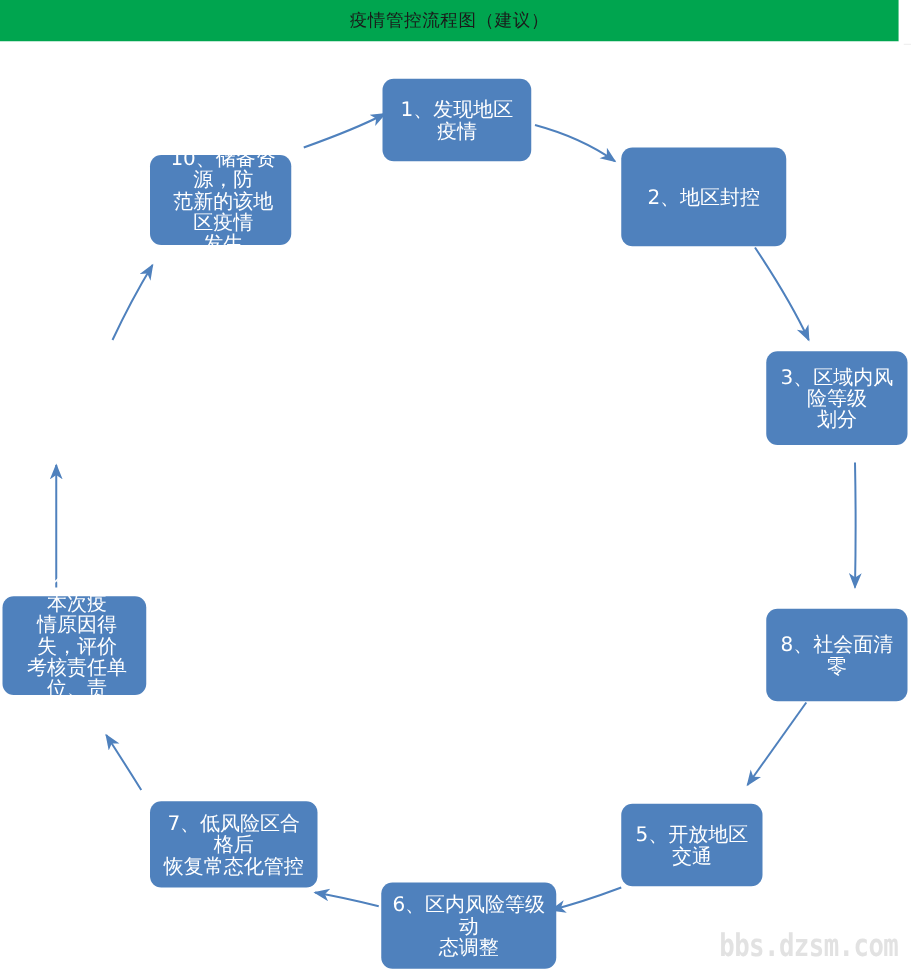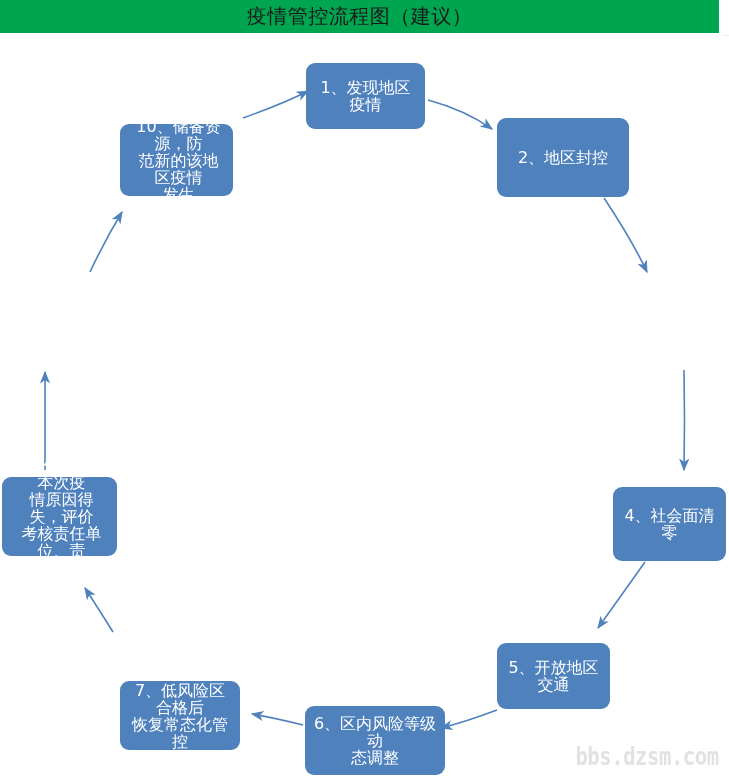--- a/index.html
+++ b/index.html
@@ -27,21 +27,21 @@
     top: 0;
     width: 719px;
     height: 33px;
     background: #00a54f;
     display: flex;
     align-items: center;
     justify-content: center;
   }
   .title-bar .title-text {
     color: #1a1a1a;
-    font-size: 20px;
+    font-size: 14px;
     letter-spacing: 0.5px;
     font-family: "DejaVu Sans", "Liberation Sans", sans-serif;
   }
   
   .node {
     position: absolute;
     box-sizing: border-box;
     background: #4f81bd;
     border-radius: 9px;
     color: #ffffff;
@@ -124,35 +124,39 @@
   </svg>
 
   <div class="node" style="left:306px; top:63px; width:119px; height:66px;">
     <span>1、发现地区疫情</span>
   </div>
 
   <div class="node" style="left:497px; top:118px; width:132px; height:79px;">
     <span>2、地区封控</span>
   </div>
 
+  <div class="node" style="left:613px; top:281px; width:113px; height:75px;">
+    <span>3、区域内风险等级
+划分</span>
+  </div>
 
   <div class="node" style="left:613px; top:487px; width:113px; height:74px;">
-    <span>4、社会面清零</span>
+    <span>8、社会面清零</span>
   </div>
 
   <div class="node" style="left:497px; top:643px; width:113px; height:66px;">
     <span>5、开放地区交通</span>
   </div>
 
   <div class="node" style="left:305px; top:706px; width:140px; height:69px;">
     <span>6、区内风险等级动
 态调整</span>
   </div>
 
-  <div class="node" style="left:120px; top:641px; width:120px; height:69px;margin-top:40px;">
+  <div class="node" style="left:120px; top:641px; width:134px; height:69px;">
     <span>7、低风险区合格后
 恢复常态化管控</span>
   </div>
 
   <div class="node" style="left:2px; top:477px; width:115px; height:79px;padding-left:12px;">
     <span>8、分析总结本次疫
 情原因得失，评价
 考核责任单位、责
 任人。</span>
   </div>

